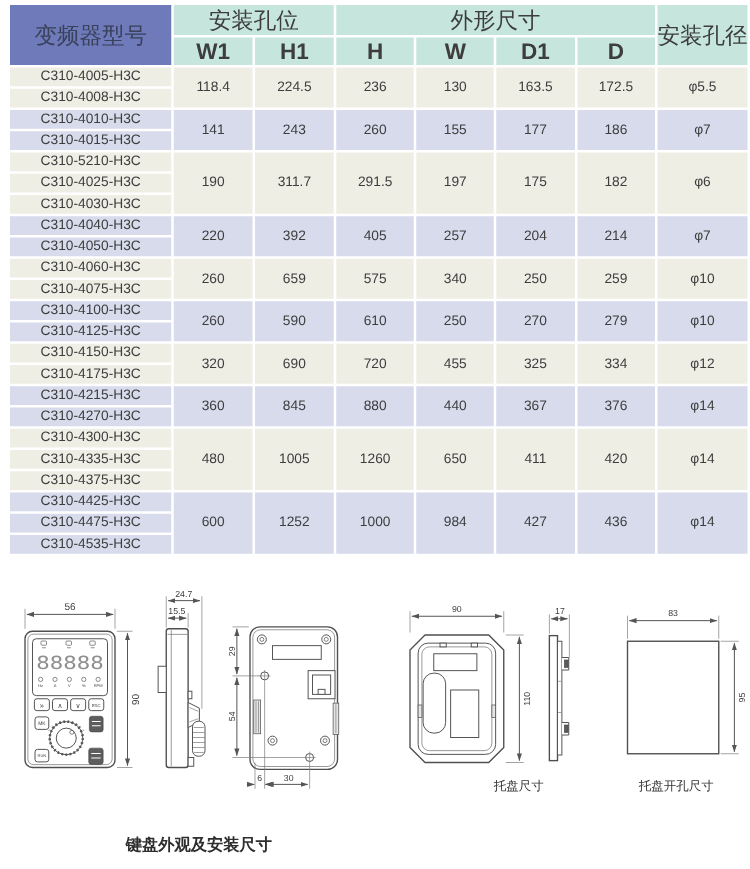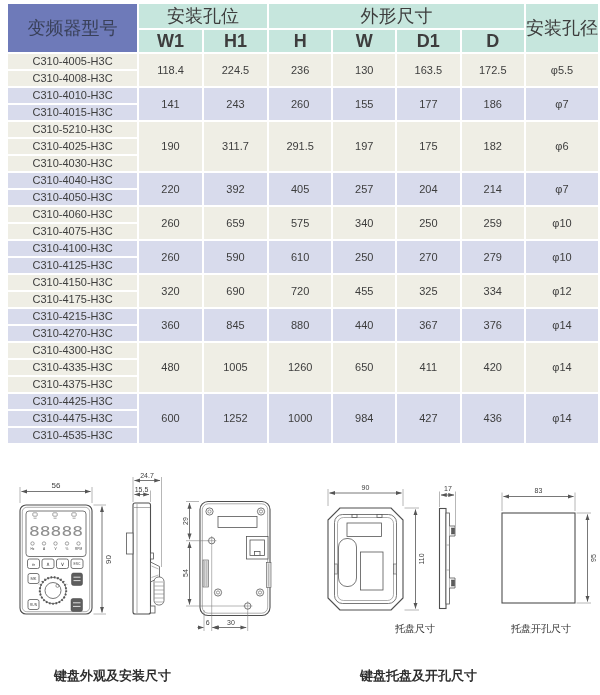--- a/index.html
+++ b/index.html
@@ -32,21 +32,21 @@
   .ext  { stroke:#7a7a7a; stroke-width:0.55; fill:none; }
   .dtext { font-size:8px; fill:#3d3d3d; }
   .dtext7 { font-size:7px; fill:#3d3d3d; }
   .micro { font-size:3.2px; fill:#444; }
   .btxt  { fill:#444; }
   .microw { stroke:#fff; stroke-width:0.8; }
   .seg { font-family:"DejaVu Sans Mono", monospace; font-size:14.5px; fill:#8f8f8f; }
   .cap { font-size:10px; fill:#333; }
 
   
-  .caption { position:absolute; top:667px; width:210px; text-align:left;
+  .caption { position:absolute; top:667px; width:210px; text-align:center;
              font-size:13px; font-weight:600; color:#2e2e2e; }
   .caption.left  { left:54px; }
   .caption.right { left:360px; }
 </style>
 </head>
 <body>
 
 <div class="page">
 
   <table class="dims">
@@ -432,15 +432,14 @@
       <text class="dtext7" x="538.5" y="33" text-anchor="middle">83</text>
       <line class="ext" x1="576.5" y1="53" x2="591" y2="53"></line>
       <line class="ext" x1="576.5" y1="143" x2="591" y2="143"></line>
       <line class="dim" x1="587.5" y1="54.5" x2="587.5" y2="141.5" marker-start="url(#arr)" marker-end="url(#arr)"></line>
       <text class="dtext7" text-anchor="middle" transform="rotate(-90 593.5 98)" x="593.5" y="100.5">95</text>
       <text class="cap" x="541" y="172" text-anchor="middle">托盘开孔尺寸</text>
     </g>
   </svg>
 
   <div class="caption left">键盘外观及安装尺寸</div>
-  <div class="caption right">键盘托盘及开孔尺寸</div>
 
 </div>
 
 </body></html>

